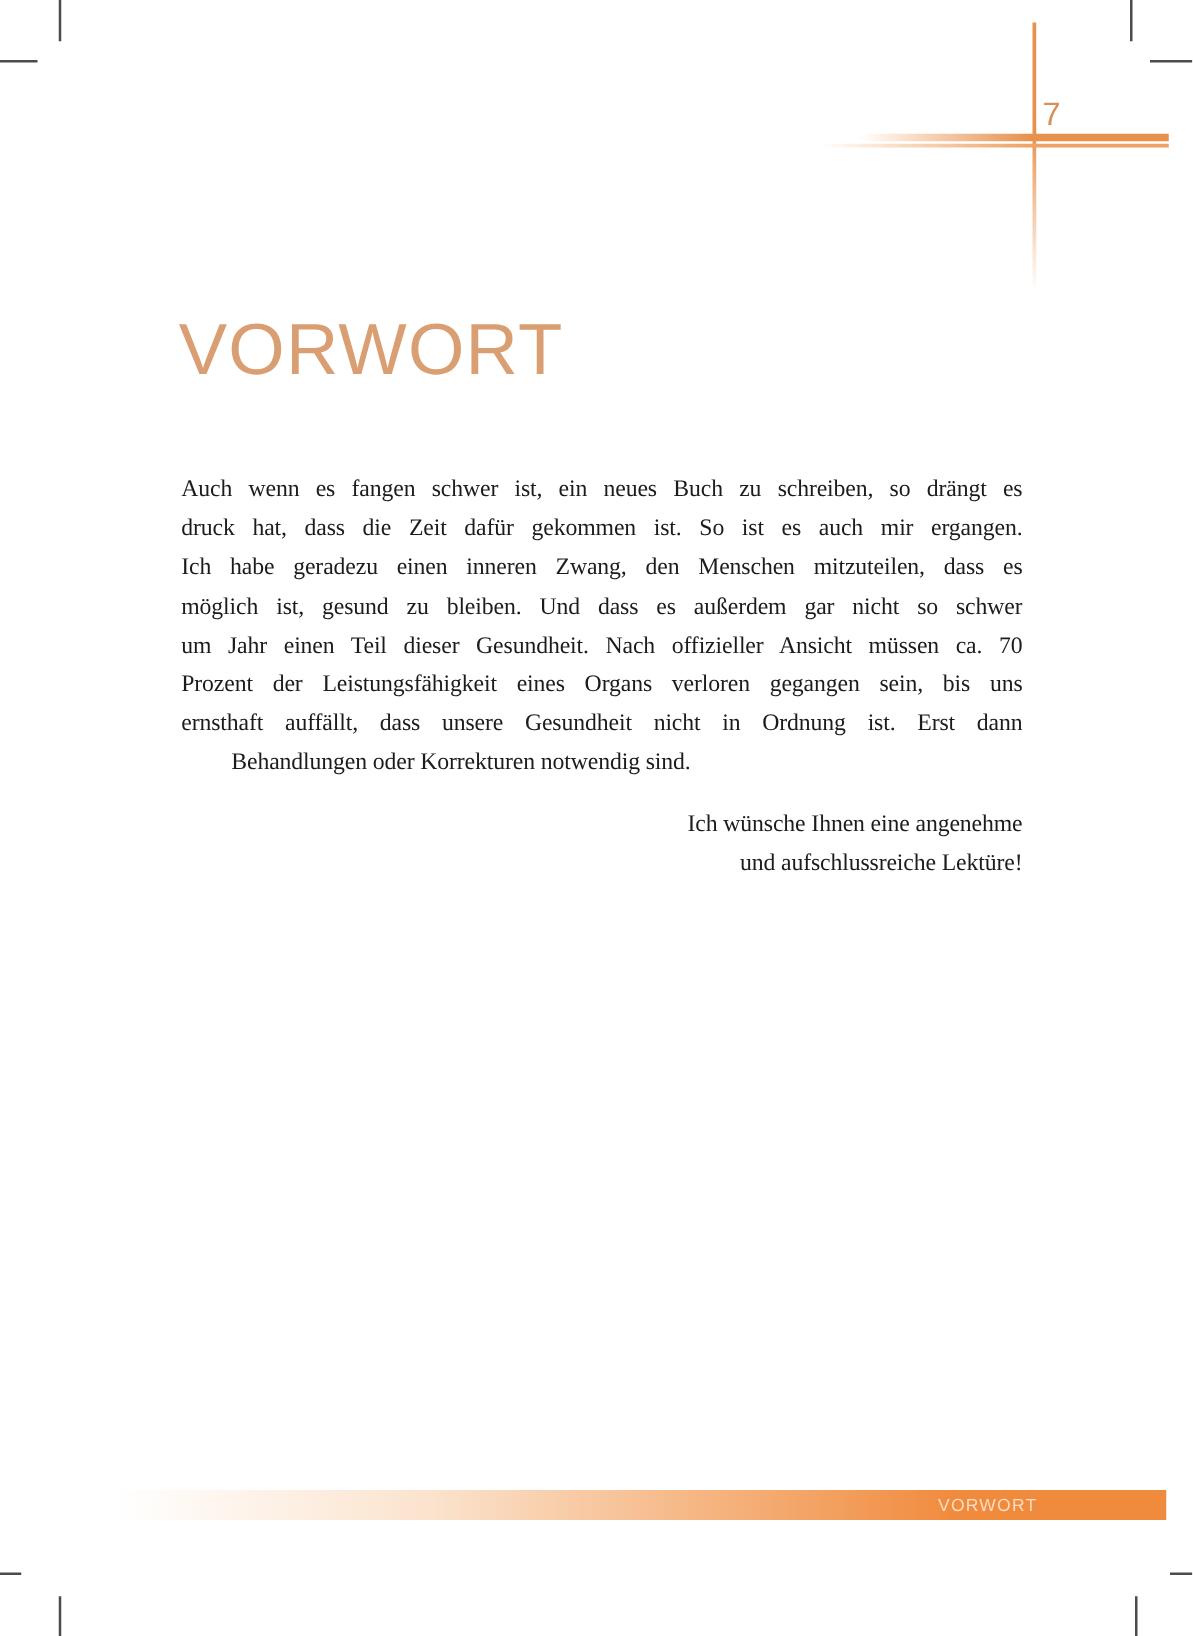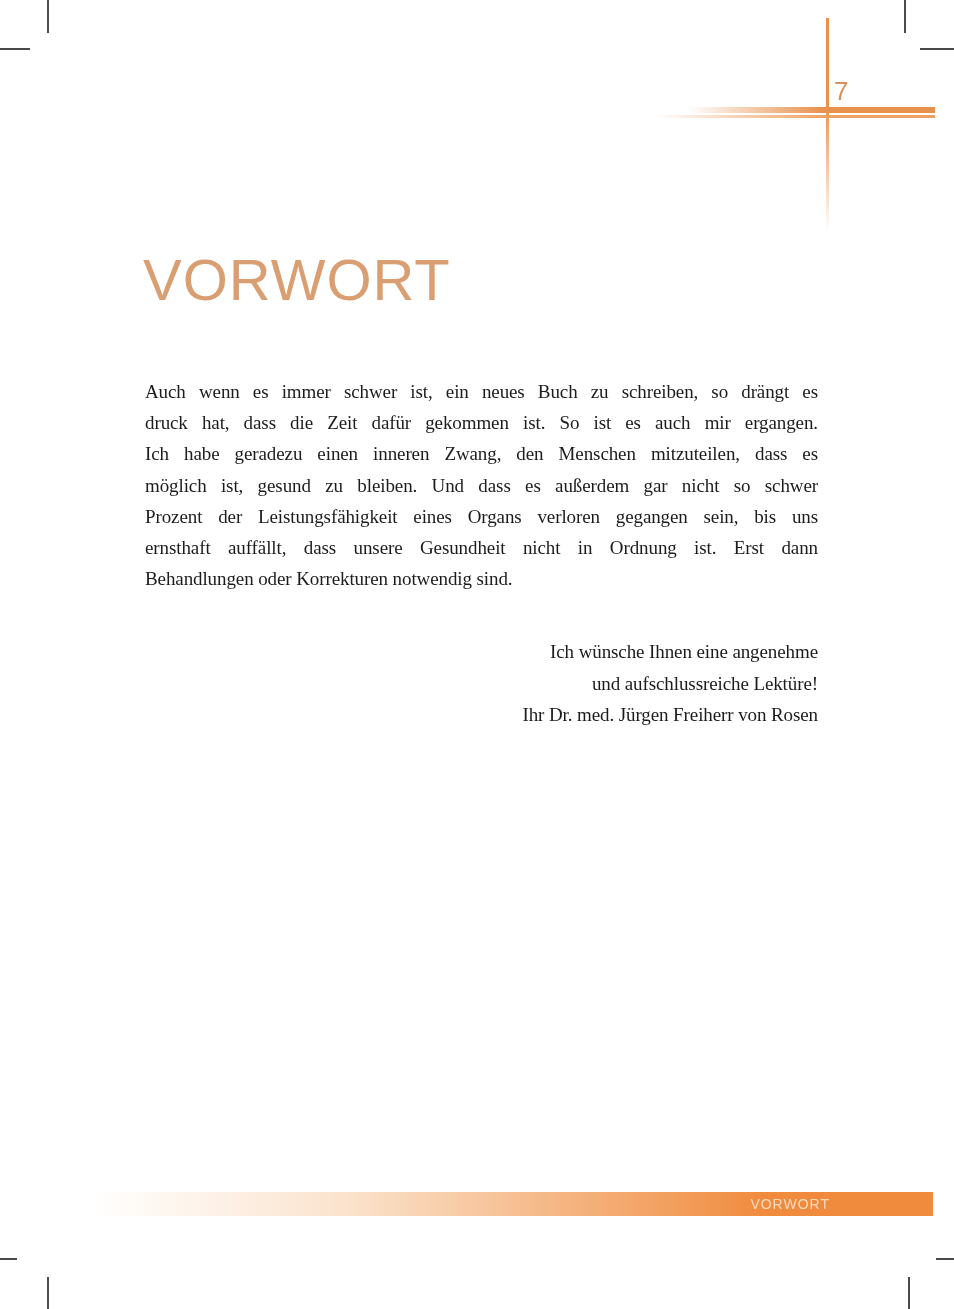--- a/index.html
+++ b/index.html
@@ -96,23 +96,24 @@
   }
   .pline {
     text-align: justify;
     text-align-last: justify;
     white-space: normal;
     height: 31.2px;
     overflow: hidden;
   }
   .pline.last {
     text-align-last: left;
+    margin-left: 40px;
   }
   .closing-block {
-    margin-top: 42px;
+    margin-top: 18px;
   }
   .closing-block div {
     text-align: right;
     height: 31.2px;
   }
 
   
   .footer-bar {
     position: absolute;
     left: 93px;
@@ -152,32 +153,32 @@
 
   <div class="v-rule"></div>
   <div class="h-rule-thick"></div>
   <div class="h-rule-thin"></div>
   <div class="page-number">7</div>
 
   <h1 class="chapter-title" style="margin:0;font-weight:400;">VORWORT</h1>
 
   <div class="body-block">
     <div>
-      <div class="pline">Auch wenn es immer schwer ist, ein neues Buch zu schreiben, so drängt es</div>
+      <div class="pline">Auch wenn es fangen schwer ist, ein neues Buch zu schreiben, so drängt es</div>
       <div class="pline">druck hat, dass die Zeit dafür gekommen ist. So ist es auch mir ergangen.</div>
       <div class="pline">Ich habe geradezu einen inneren Zwang, den Menschen mitzuteilen, dass es</div>
       <div class="pline">möglich ist, gesund zu bleiben. Und dass es außerdem gar nicht so schwer</div>
+      <div class="pline">um Jahr einen Teil dieser Gesundheit. Nach offizieller Ansicht müssen ca. 70</div>
       <div class="pline">Prozent der Leistungsfähigkeit eines Organs verloren gegangen sein, bis uns</div>
       <div class="pline">ernsthaft auffällt, dass unsere Gesundheit nicht in Ordnung ist. Erst dann</div>
       <div class="pline last">Behandlungen oder Korrekturen notwendig sind.</div>
     </div>
     <div class="closing-block">
       <div>Ich wünsche Ihnen eine angenehme</div>
       <div>und aufschlussreiche Lektüre!</div>
-      <div>Ihr Dr. med. Jürgen Freiherr von Rosen</div>
     </div>
   </div>
 
   <div class="footer-bar">
     <span class="footer-label">VORWORT</span>
   </div>
 
 </div>
 
 </body></html>

